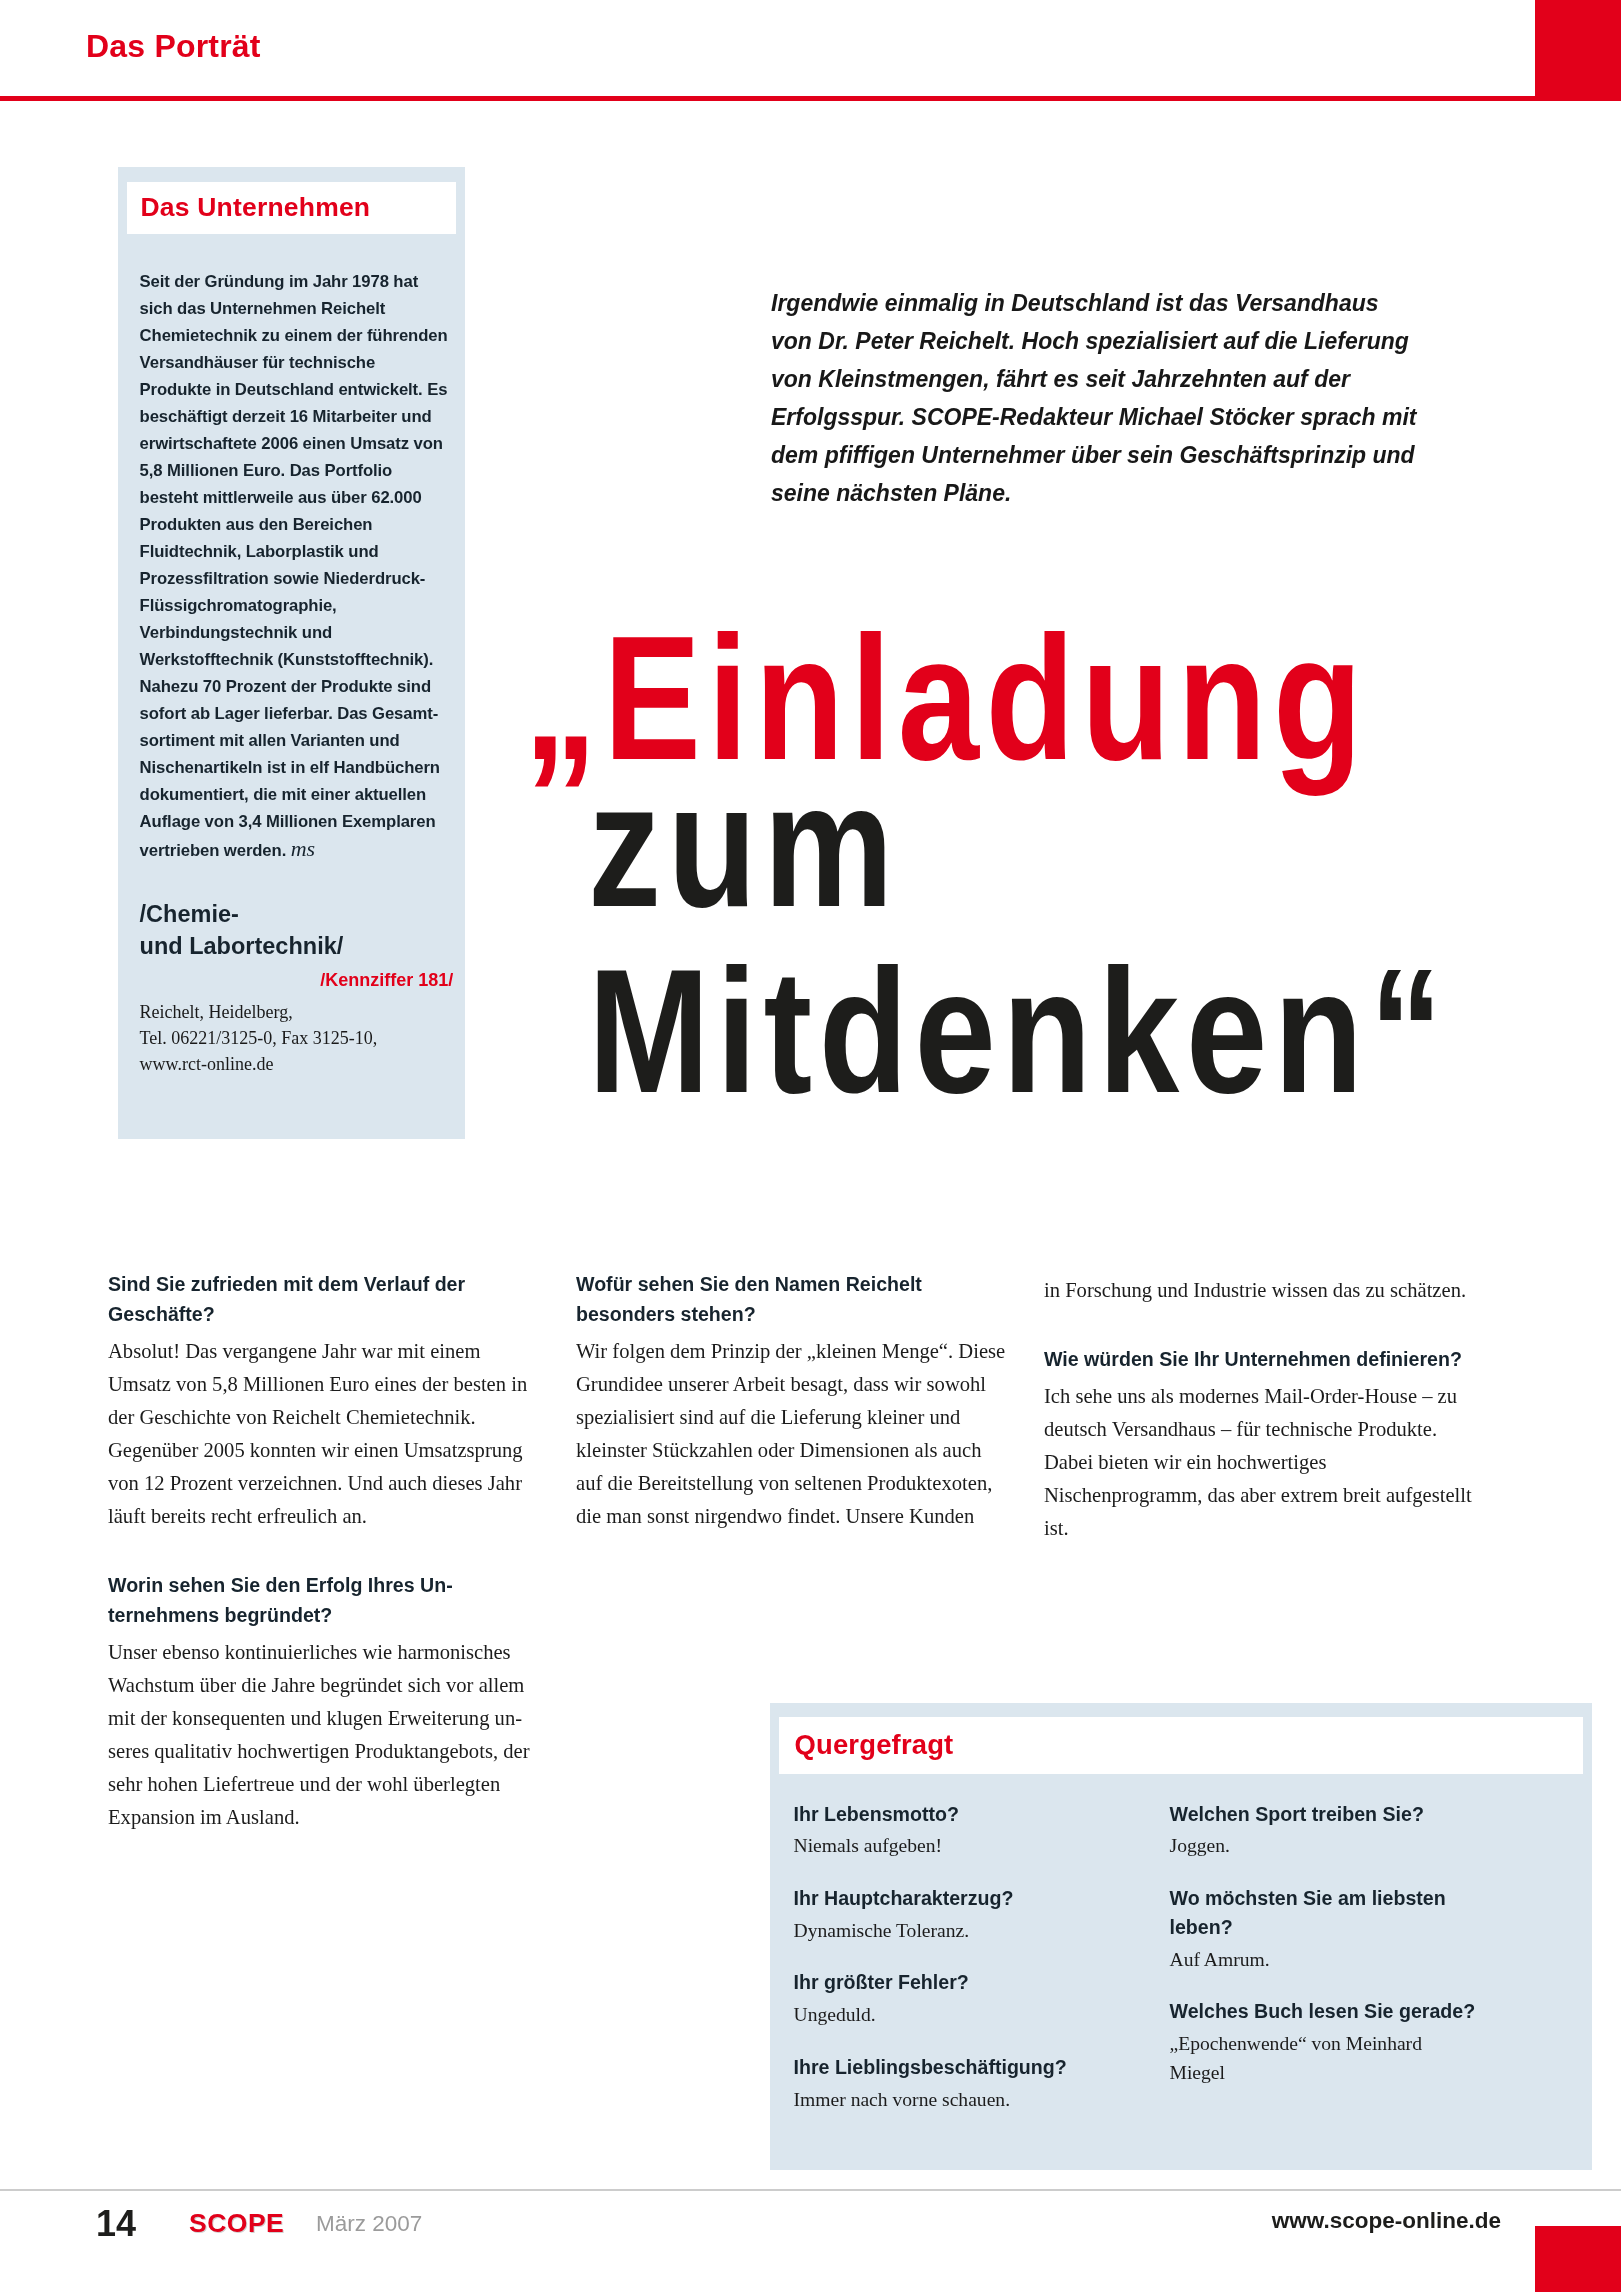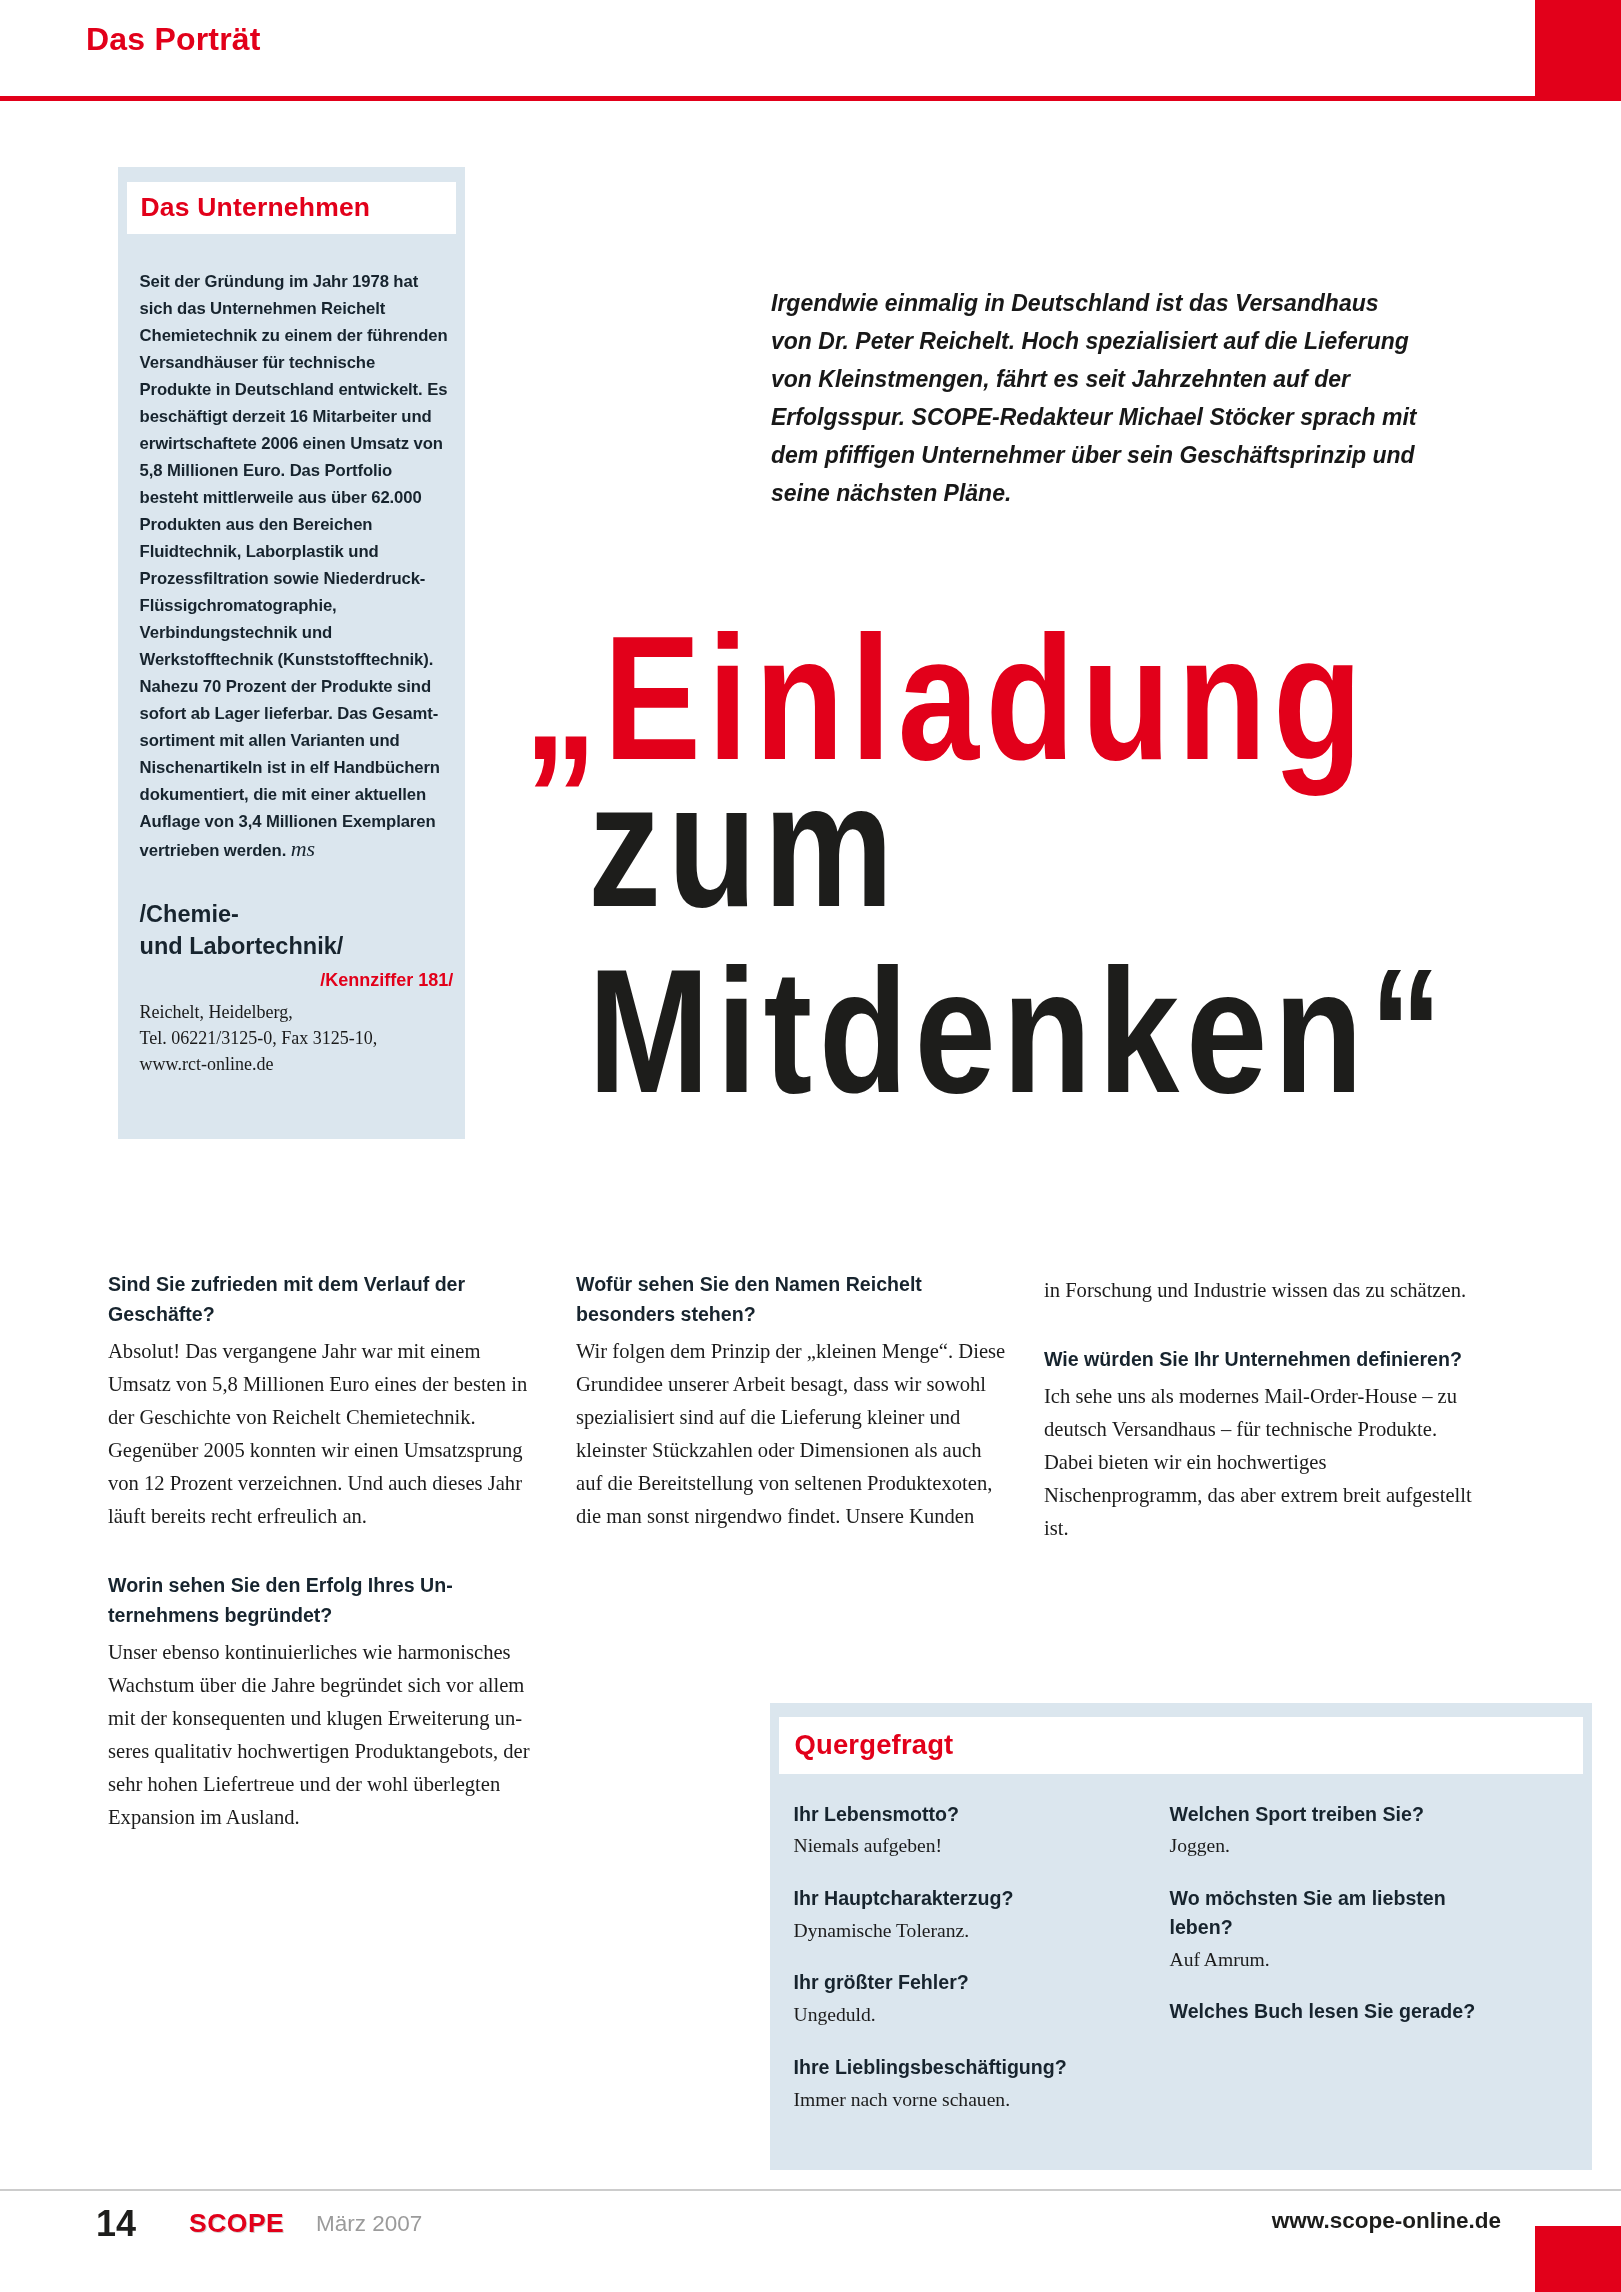--- a/index.html
+++ b/index.html
@@ -8,21 +8,21 @@
     --darksans:#17242e;
     --darkserif:#1c1c1c;
   }
   html,body{margin:0;padding:0;background:#666;}
   .page{
     position:relative;width:1621px;height:2293px;background:#ffffff;
     font-family:"Liberation Sans",sans-serif;overflow:hidden;margin:0 auto;
   }
   
   .section-label{
-    position:absolute;left:86px;top:21px;font-size:32px;font-weight:bold;color:var(--red);
+    position:absolute;left:86px;top:28px;font-size:32px;font-weight:bold;color:var(--red);
     letter-spacing:0.2px;
   }
   .top-rule{position:absolute;left:0;top:96px;width:1621px;height:4.9px;background:var(--red);}
   .corner-block-top{position:absolute;right:0;top:0;width:86px;height:101px;background:var(--red);}
 
   
   .company-box{
     position:absolute;left:118px;top:167px;width:347px;min-height:972px;background:var(--boxblue);
     color:var(--darksans);
   }
@@ -173,20 +173,21 @@
         <p class="qa">Ungeduld.</p>
         <p class="qq">Ihre Lieblingsbeschäftigung?</p>
         <p class="qa">Immer nach vorne schauen.</p>
       </div>
       <div class="quer-col-right">
         <p class="qq">Welchen Sport treiben Sie?</p>
         <p class="qa">Joggen.</p>
         <p class="qq">Wo möchsten Sie am liebsten leben?</p>
         <p class="qa">Auf Amrum.</p>
         <p class="qq">Welches Buch lesen Sie gerade?</p>
+        <p class="qa">„Epochenwende“ von Meinhard Miegel</p>
       </div>
     </div>
   </section>
 
   <div class="footer-rule"></div>
   <div class="page-number">14</div>
   <div class="logo">SCOPE</div>
   <div class="issue">März 2007</div>
   <a class="website" href="#">www.scope-online.de</a>
   <div class="corner-block-bottom"></div>

